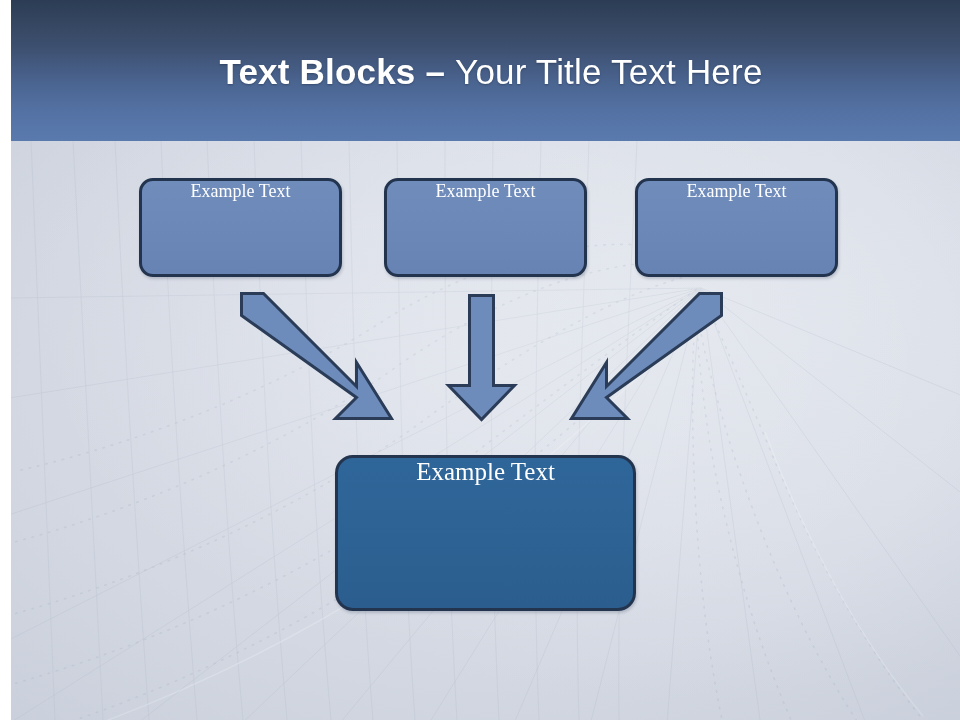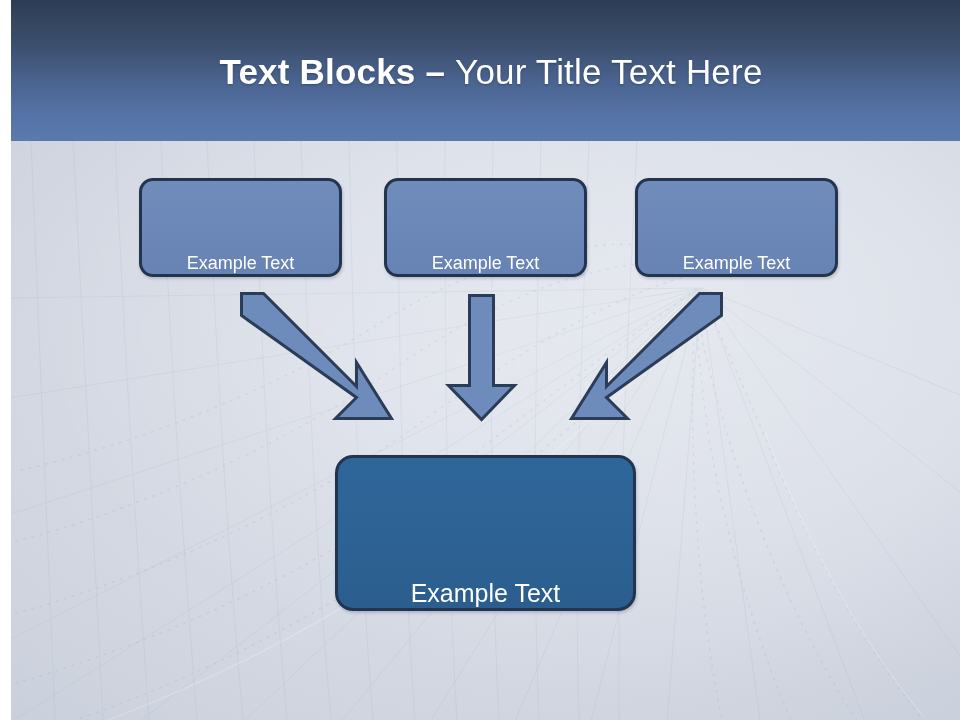--- a/index.html
+++ b/index.html
@@ -69,27 +69,28 @@
   }
   .header-title .t-strong { font-weight: bold; }
   .header-title .t-dash   { font-weight: bold; }
   .header-title .t-light  { font-weight: normal; }
 
   
   .box {
     position: absolute;
     box-sizing: border-box;
     display: flex;
-    align-items: flex-end;
+    align-items: flex-start;
     justify-content: center;
     color: #ffffff;
     border-radius: 14px;
     border: 3px solid #23344f;
     box-shadow: 1px 2px 3px rgba(40,55,80,.22);
     text-align: center;
+    font-family: Liberation Serif, serif;
   }
   .box-top {
     width: 203px;
     height: 99px;
     top: 178px;
     background: linear-gradient(to bottom, #6f8cbb 0%, #6b88b8 50%, #6783b3 100%);
     font-size: 18px;
   }
   .box-top.b1 { left: 128px; }
   .box-top.b2 { left: 373px; }

